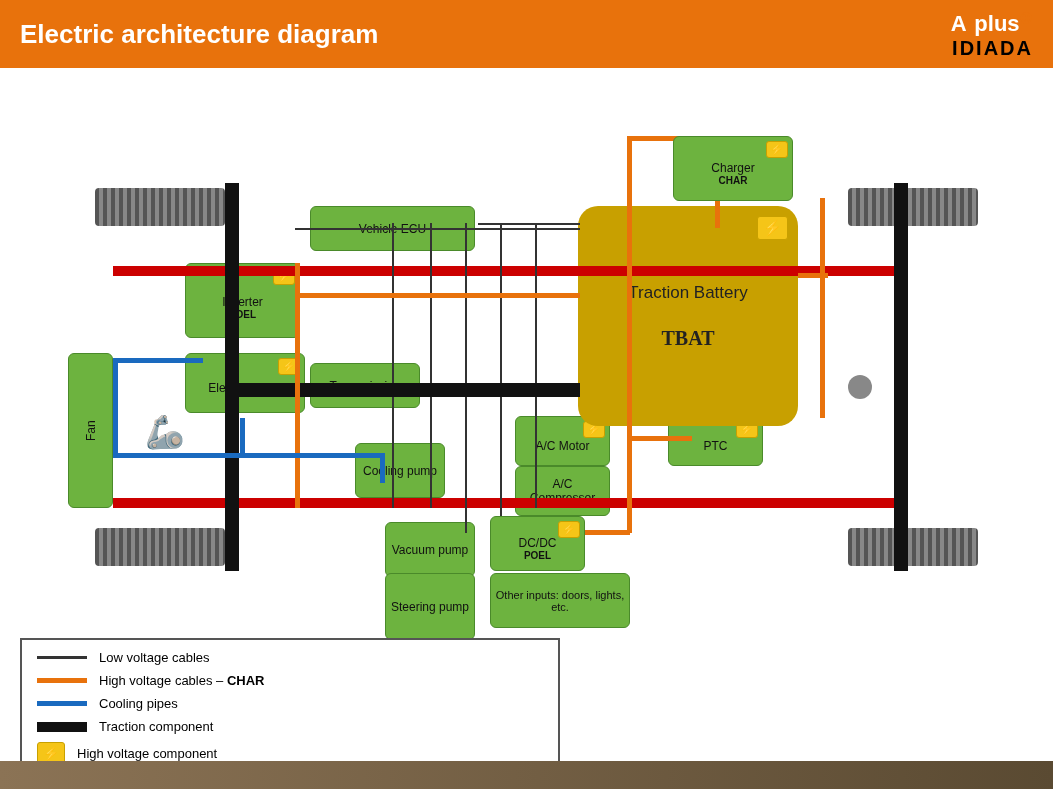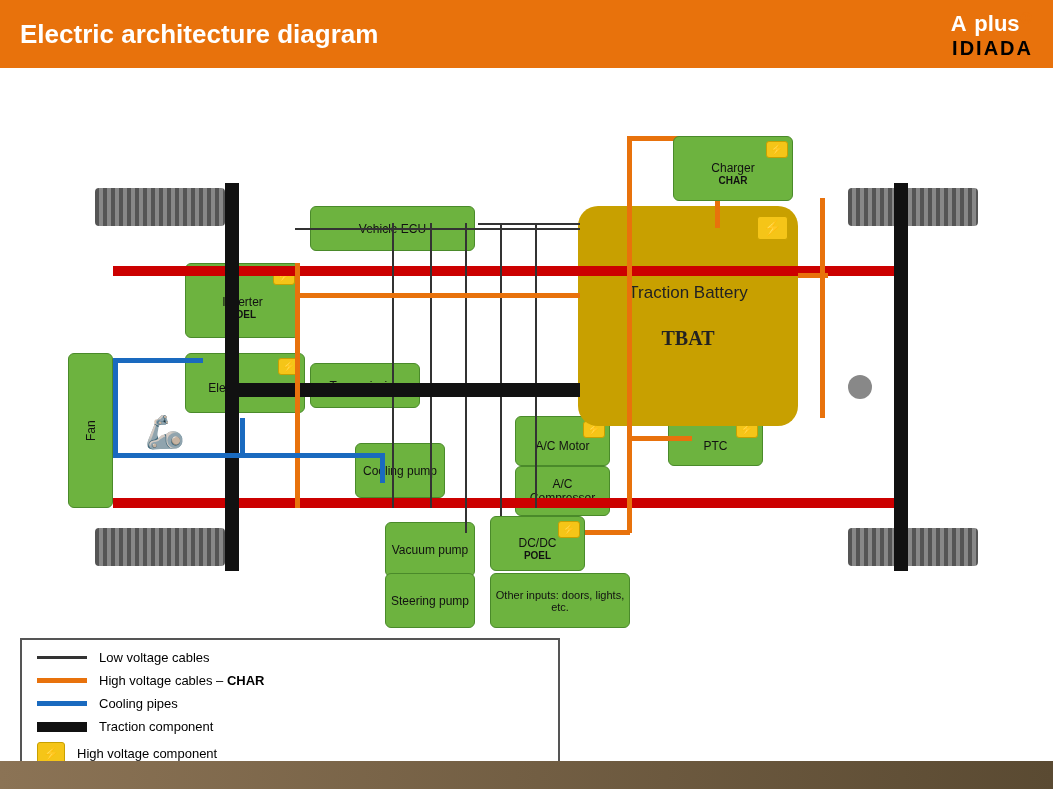--- a/index.html
+++ b/index.html
@@ -315,21 +315,21 @@
     </div>
 
     <div class="comp-box" style="top:375px;left:355px;width:90px;height:55px;">
       <span>Cooling pump</span>
     </div>
 
     <div class="comp-box" style="top:454px;left:385px;width:90px;height:55px;">
       <span>Vacuum pump</span>
     </div>
 
-    <div class="comp-box" style="top:505px;left:385px;width:90px;height:55px;">
+    <div class="comp-box" style="top:505px;left:385px;width:90px;height:67px;">
       <span>Steering pump</span>
     </div>
 
     <div class="comp-box" style="top:348px;left:515px;width:95px;height:50px;">
       <span class="hv-badge">⚡</span>
       <span style="margin-top:10px;">A/C Motor</span>
     </div>
 
     <div class="comp-box" style="top:398px;left:515px;width:95px;height:50px;">
       <span>A/C Compressor</span>

